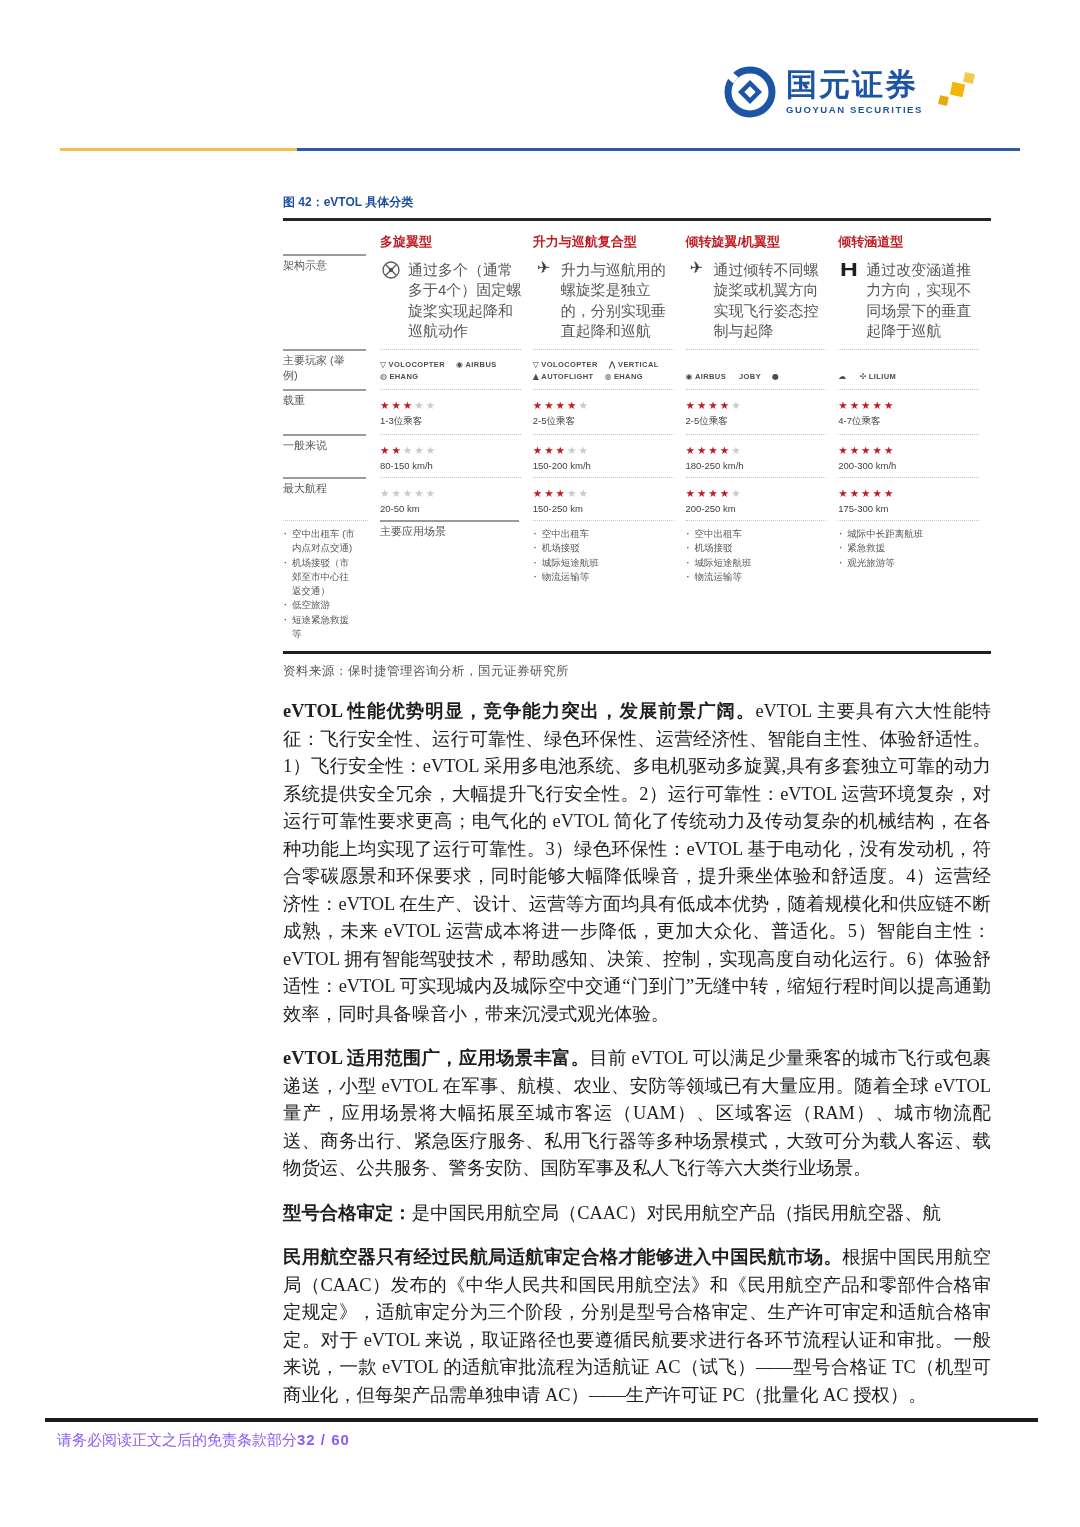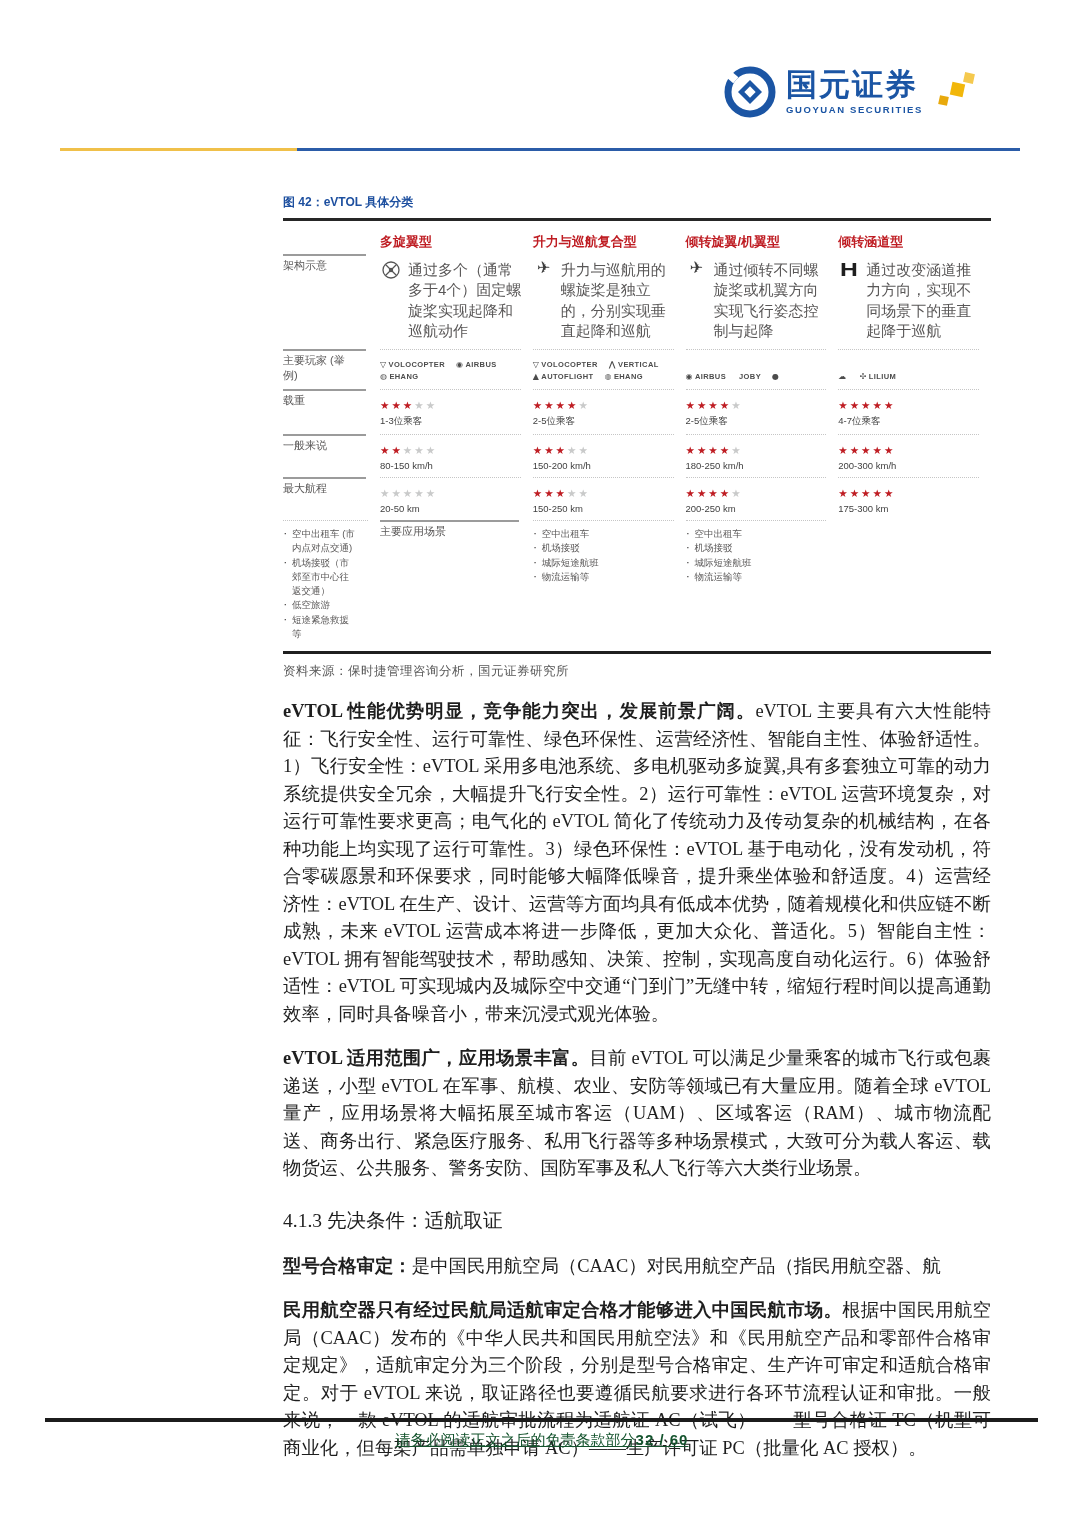--- a/index.html
+++ b/index.html
@@ -61,21 +61,21 @@
 
   
   .bodytext{margin-top:18px;}
   .para{font-size:18.4px;line-height:27.5px;text-align:justify;margin:0 0 17px;color:#1E1E1E;}
   .para b{font-weight:bold;}
   .sec-heading{font-size:19.5px;font-weight:normal;margin:24px 0 19px;color:#1E1E1E;}
 
   
   .footer-rule{position:absolute;top:1386px;left:45px;right:42px;height:4px;background:#1C1C1C;}
   .footer-row{position:absolute;top:1399px;left:57px;right:53px;display:flex;
-     justify-content:center;align-items:baseline;font-size:15px;color:#14532d;text-decoration:underline;}
+     justify-content:flex-start;align-items:baseline;font-size:15px;color:#8b5cf6;}
   .pagenum{font-weight:bold;letter-spacing:1px;font-family:"Liberation Sans",sans-serif;}
 </style>
 </head>
 <body>
 
 <div class="page">
 
   <div class="logo">
     <svg width="54" height="54" viewBox="0 0 54 54">
       <circle cx="27" cy="27" r="22" fill="none" stroke="#1B55A4" stroke-width="7"></circle>
@@ -216,30 +216,36 @@
           </ul>
         </div>
         <div class="cell scen rb">
           <ul>
             <li>空中出租车</li>
             <li>机场接驳</li>
             <li>城际短途航班</li>
             <li>物流运输等</li>
           </ul>
         </div>
+        <div class="cell scen rb">
+          <ul>
+            <li>城际中长距离航班</li>
+            <li>紧急救援</li>
+            <li>观光旅游等</li>
+          </ul>
+        </div>
       </div>
 
     <div class="fig-source">资料来源：保时捷管理咨询分析，国元证券研究所</div>
 
     <div class="bodytext">
       <p class="para"><b>eVTOL 性能优势明显，竞争能力突出，发展前景广阔。</b><span>eVTOL 主要具有六大性能特征：飞行安全性、运行可靠性、绿色环保性、运营经济性、智能自主性、体验舒适性。1）飞行安全性：eVTOL 采用多电池系统、多电机驱动多旋翼,具有多套独立可靠的动力系统提供安全冗余，大幅提升飞行安全性。2）运行可靠性：eVTOL 运营环境复杂，对运行可靠性要求更高；电气化的 eVTOL 简化了传统动力及传动复杂的机械结构，在各种功能上均实现了运行可靠性。3）绿色环保性：eVTOL 基于电动化，没有发动机，符合零碳愿景和环保要求，同时能够大幅降低噪音，提升乘坐体验和舒适度。4）运营经济性：eVTOL 在生产、设计、运营等方面均具有低成本优势，随着规模化和供应链不断成熟，未来 eVTOL 运营成本将进一步降低，更加大众化、普适化。5）智能自主性：eVTOL 拥有智能驾驶技术，帮助感知、决策、控制，实现高度自动化运行。6）体验舒适性：eVTOL 可实现城内及城际空中交通“门到门”无缝中转，缩短行程时间以提高通勤效率，同时具备噪音小，带来沉浸式观光体验。</span></p>
 
       <p class="para"><b>eVTOL 适用范围广，应用场景丰富。</b><span>目前 eVTOL 可以满足少量乘客的城市飞行或包裹递送，小型 eVTOL 在军事、航模、农业、安防等领域已有大量应用。随着全球 eVTOL 量产，应用场景将大幅拓展至城市客运（UAM）、区域客运（RAM）、城市物流配送、商务出行、紧急医疗服务、私用飞行器等多种场景模式，大致可分为载人客运、载物货运、公共服务、警务安防、国防军事及私人飞行等六大类行业场景。</span></p>
 
-      <h4 class="sec-heading">4.1.3 先决条件：适航取证</h4>
 
       <p class="para"><b>型号合格审定：</b><span>是中国民用航空局（CAAC）对民用航空产品（指民用航空器、航</span></p>
 
       <p class="para"><b>民用航空器只有经过民航局适航审定合格才能够进入中国民航市场。</b><span>根据中国民用航空局（CAAC）发布的《中华人民共和国民用航空法》和《民用航空产品和零部件合格审定规定》，适航审定分为三个阶段，分别是型号合格审定、生产许可审定和适航合格审定。对于 eVTOL 来说，取证路径也要遵循民航要求进行各环节流程认证和审批。一般来说，一款 eVTOL 的适航审批流程为适航证 AC（试飞）——型号合格证 TC（机型可商业化，但每架产品需单独申请 AC）——生产许可证 PC（批量化 AC 授权）。</span></p>
     </div>
   </div>
 
   <div class="footer-rule"></div>
   <div class="footer-row">
     <span>请务必阅读正文之后的免责条款部分</span>

